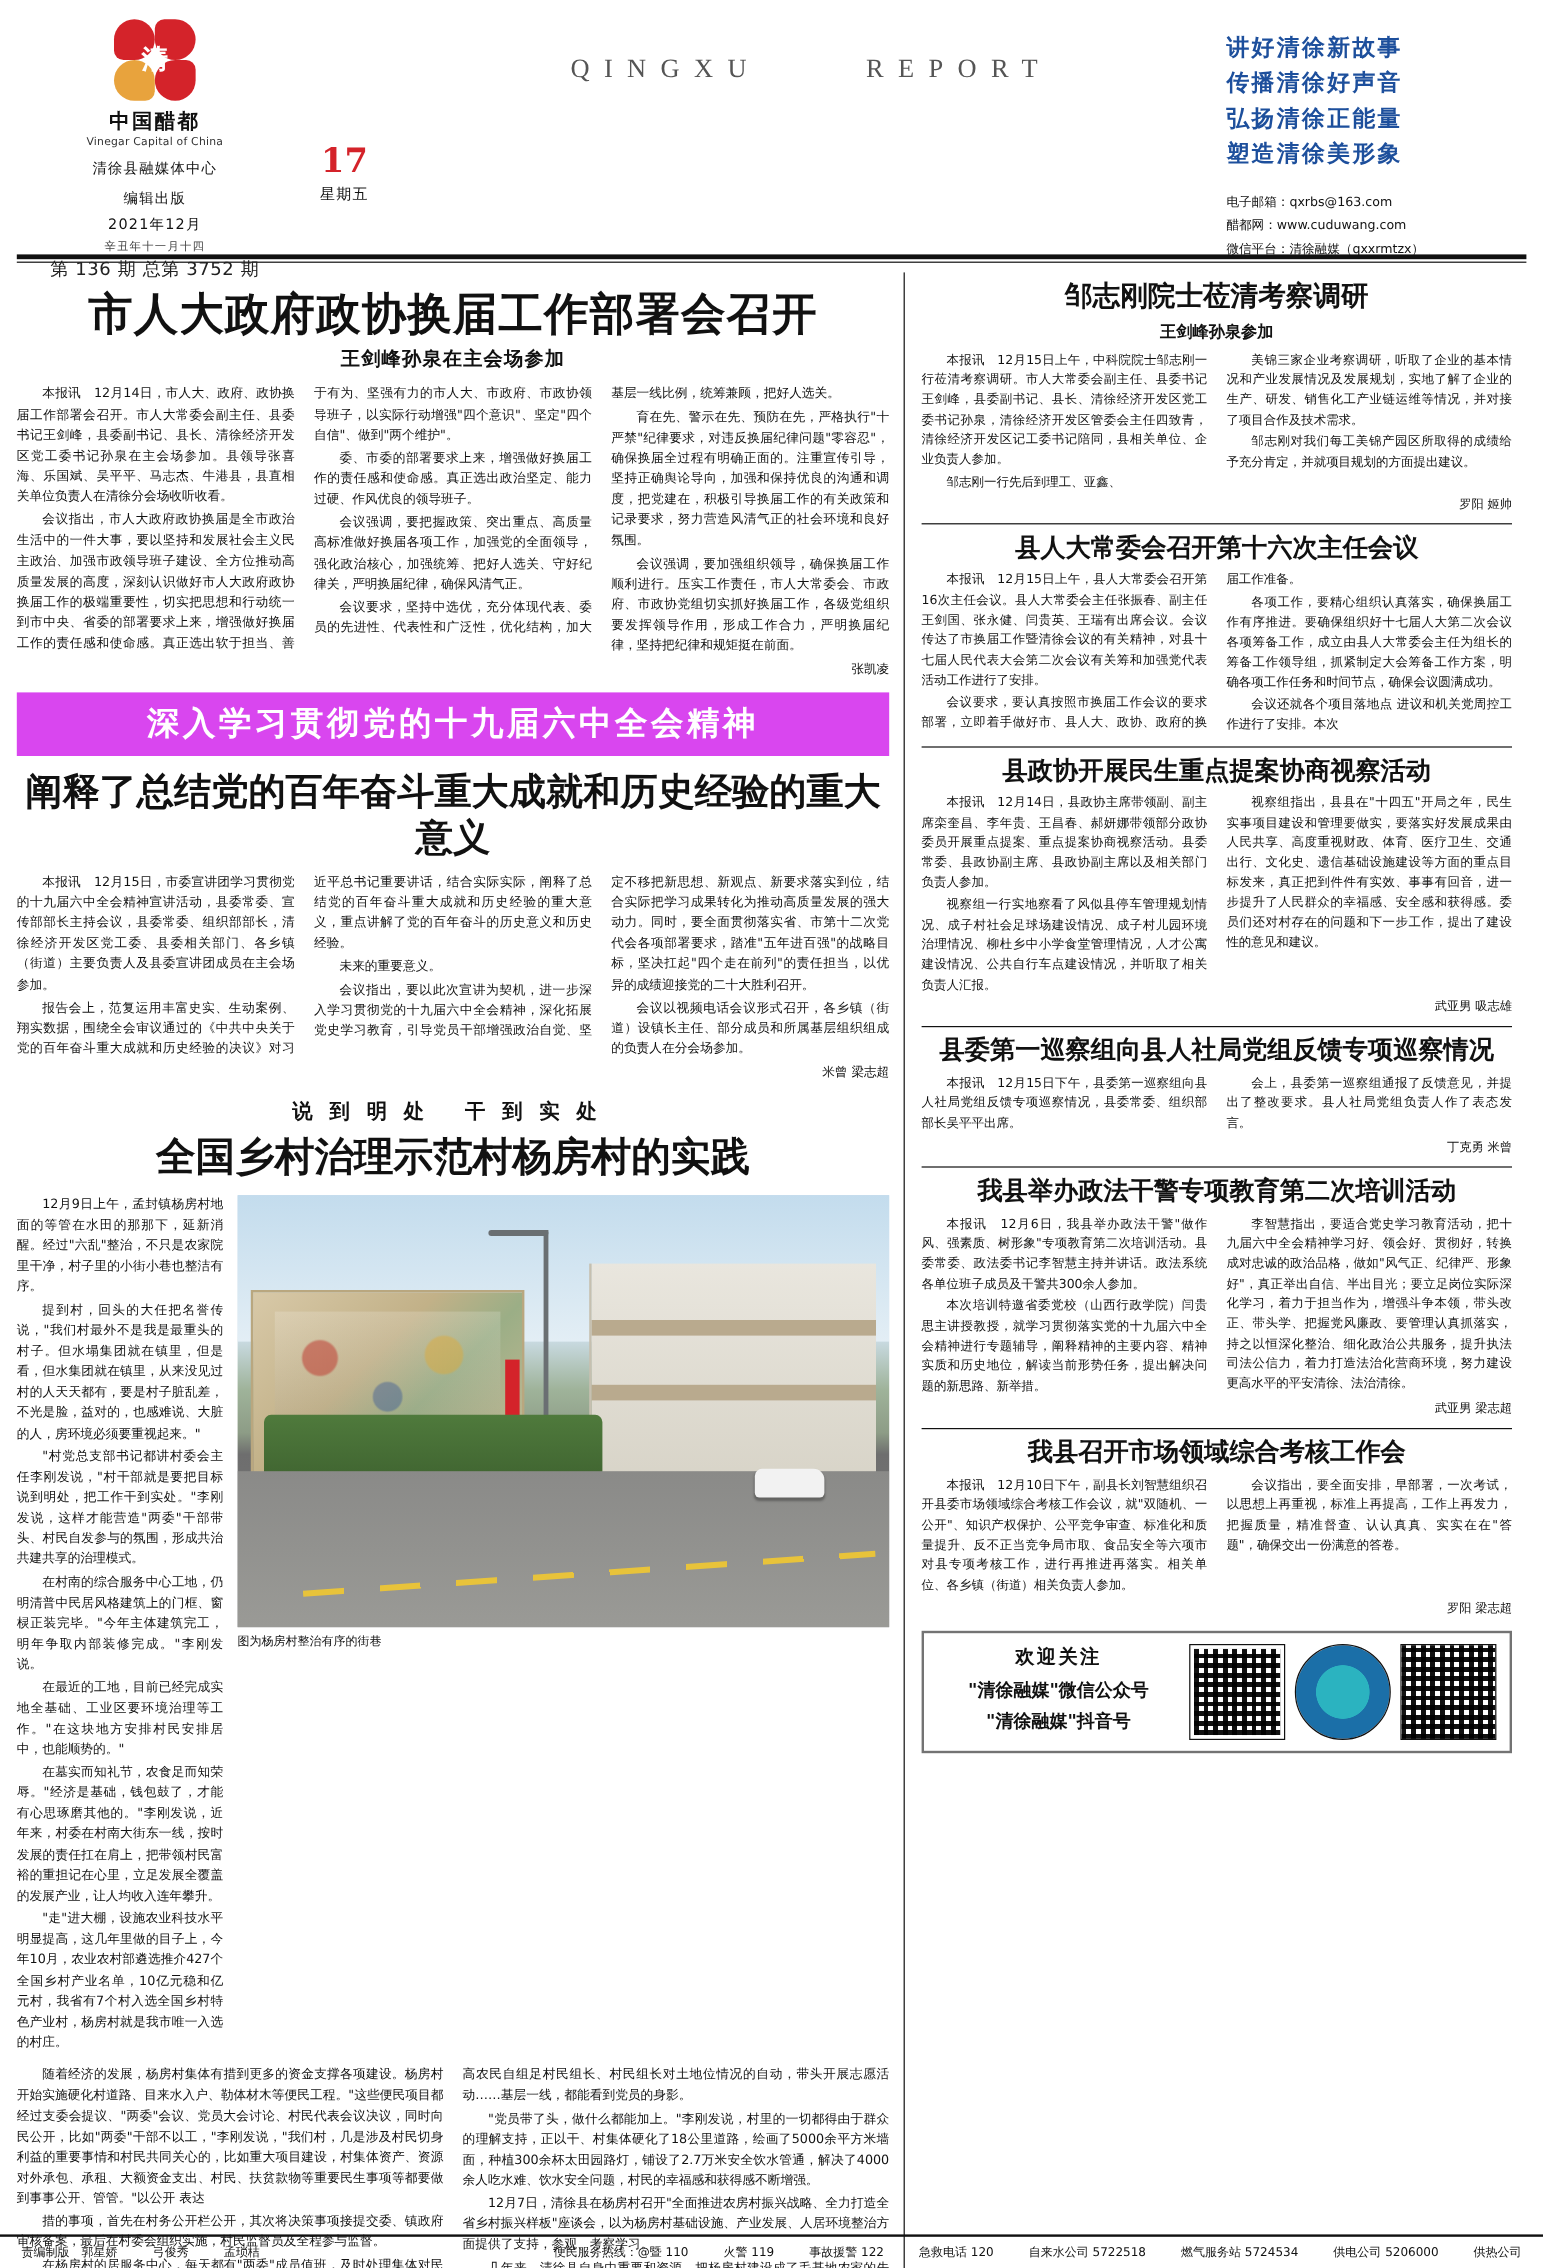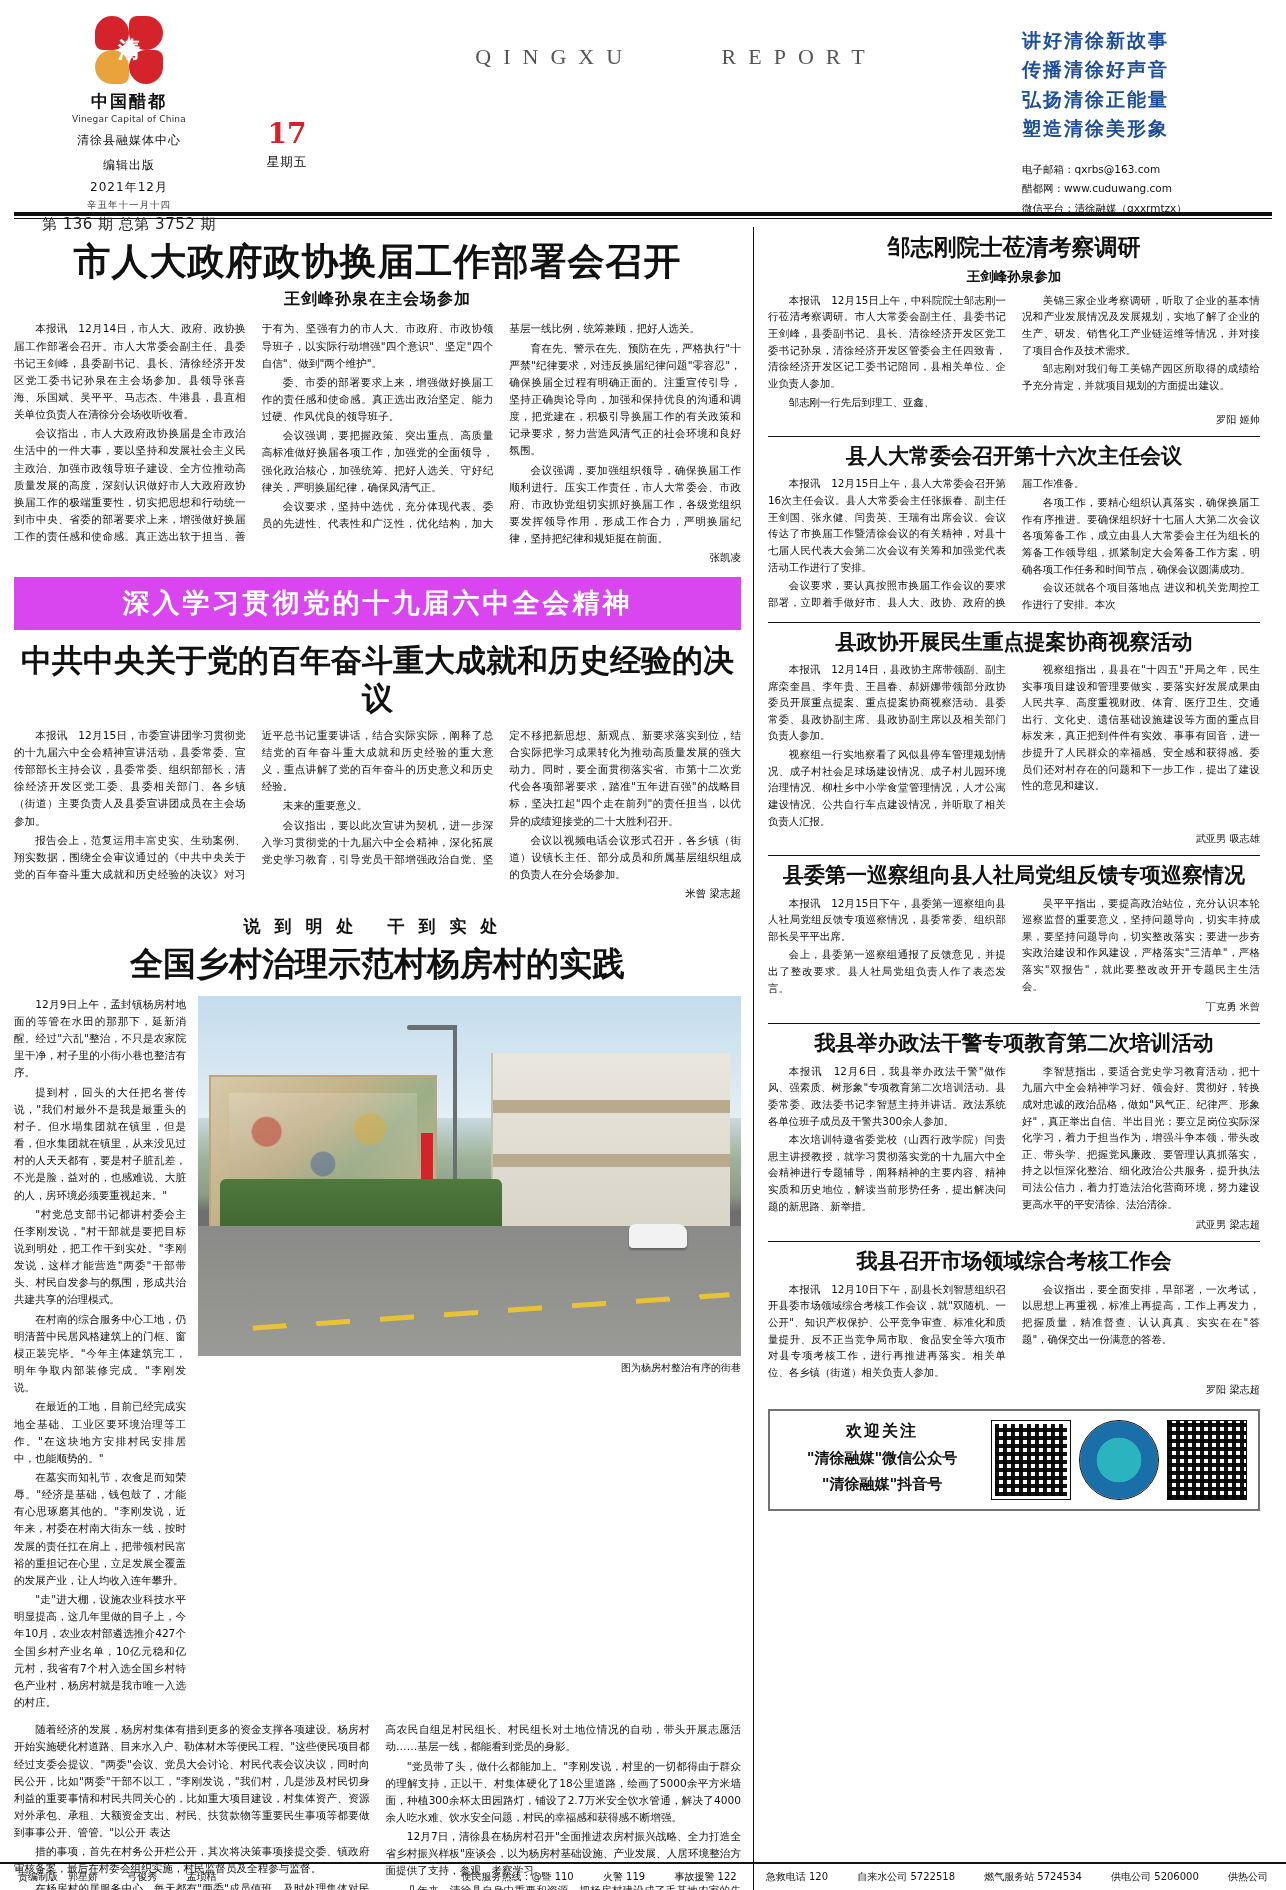--- a/index.html
+++ b/index.html
@@ -133,21 +133,21 @@
     content:""; position:absolute; left:10%; right:2%; bottom:32%; height:5px;
     background:repeating-linear-gradient(90deg,#e8c33a 0 34px, transparent 34px 64px);
     transform:rotate(-4deg);
   }
   .photo .greenbelt { position:absolute; left:4%; bottom:33%; width:52%; height:16%;
     background:linear-gradient(#4f7a3c,#3f6330); border-radius:6px; }
   .photo .pole { position:absolute; left:47%; top:8%; width:4px; height:60%; background:#6a6f72; }
   .photo .pole:after { content:""; position:absolute; left:-46px; top:0; width:50px; height:5px; background:#6a6f72; border-radius:3px;}
   .photo .car { position:absolute; right:10%; bottom:30%; width:58px; height:24px; background:#f2f2f2; border-radius:6px 9px 4px 4px; box-shadow:0 2px 2px rgba(0,0,0,.3);}
   .photo .flag { position:absolute; left:41%; top:38%; width:12px; height:52px; background:#d4232a; }
-  .caption { font-size:10px; text-align:right; margin-top:5px; color:#111; }
+  .caption { font-size:10px; text-align:left; margin-top:5px; color:#111; }
 
   
   .s-head {
     font-family:"DejaVu Serif","Liberation Serif",serif;
     font-weight:bold; font-size:23px; text-align:center; line-height:1.25; margin:6px 0 6px 0;
   }
   .s-head.sm { font-size:21px; }
   .s-sub { text-align:center; font-size:13.5px; font-weight:bold; margin-bottom:6px;
     font-family:"DejaVu Serif","Liberation Serif",serif; }
   .s-text { font-size:10.4px; line-height:1.6; text-align:justify; }
@@ -241,21 +241,21 @@
         <p>委、市委的部署要求上来，增强做好换届工作的责任感和使命感。真正选出政治坚定、能力过硬、作风优良的领导班子。</p>
         <p>会议强调，要把握政策、突出重点、高质量高标准做好换届各项工作，加强党的全面领导，强化政治核心，加强统筹、把好人选关、守好纪律关，严明换届纪律，确保风清气正。</p>
         <p>会议要求，坚持中选优，充分体现代表、委员的先进性、代表性和广泛性，优化结构，加大基层一线比例，统筹兼顾，把好人选关。</p>
         <p>育在先、警示在先、预防在先，严格执行"十严禁"纪律要求，对违反换届纪律问题"零容忍"，确保换届全过程有明确正面的。注重宣传引导，坚持正确舆论导向，加强和保持优良的沟通和调度，把党建在，积极引导换届工作的有关政策和记录要求，努力营造风清气正的社会环境和良好氛围。</p>
         <p>会议强调，要加强组织领导，确保换届工作顺利进行。压实工作责任，市人大常委会、市政府、市政协党组切实抓好换届工作，各级党组织要发挥领导作用，形成工作合力，严明换届纪律，坚持把纪律和规矩挺在前面。</p>
       </div>
       <div class="byline">张凯凌</div>
 
       <div class="banner">深入学习贯彻党的十九届六中全会精神</div>
 
-      <h2 class="head2">中共中央关于党的百年奋斗重大成就和历史经验的决议</h2>
+      <h2 class="head2">阐释了总结党的百年奋斗重大成就和历史经验的重大意义</h2>
       <div class="three-col art-text">
         <p>本报讯　12月15日，市委宣讲团学习贯彻党的十九届六中全会精神宣讲活动，县委常委、宣传部部长主持会议，县委常委、组织部部长，清徐经济开发区党工委、县委相关部门、各乡镇（街道）主要负责人及县委宣讲团成员在主会场参加。</p>
         <p>报告会上，范复运用丰富史实、生动案例、翔实数据，围绕全会审议通过的《中共中央关于党的百年奋斗重大成就和历史经验的决议》对习近平总书记重要讲话，结合实际实际，阐释了总结党的百年奋斗重大成就和历史经验的重大意义，重点讲解了党的百年奋斗的历史意义和历史经验。</p>
         <p>未来的重要意义。</p>
         <p>会议指出，要以此次宣讲为契机，进一步深入学习贯彻党的十九届六中全会精神，深化拓展党史学习教育，引导党员干部增强政治自觉、坚定不移把新思想、新观点、新要求落实到位，结合实际把学习成果转化为推动高质量发展的强大动力。同时，要全面贯彻落实省、市第十二次党代会各项部署要求，踏准"五年进百强"的战略目标，坚决扛起"四个走在前列"的责任担当，以优异的成绩迎接党的二十大胜利召开。</p>
         <p>会议以视频电话会议形式召开，各乡镇（街道）设镇长主任、部分成员和所属基层组织组成的负责人在分会场参加。</p>
       </div>
       <div class="byline">米曾 梁志超</div>
 
       <div class="kicker">
@@ -338,21 +338,20 @@
         </div>
         <div class="s-byline">武亚男 吸志雄</div>
       </div>
       <div class="s-rule"></div>
 
       <div>
         <h3 class="s-head sm">县委第一巡察组向县人社局党组反馈专项巡察情况</h3>
         <div class="two-col s-text">
           <p>本报讯　12月15日下午，县委第一巡察组向县人社局党组反馈专项巡察情况，县委常委、组织部部长吴平平出席。</p>
           <p>会上，县委第一巡察组通报了反馈意见，并提出了整改要求。县人社局党组负责人作了表态发言。</p>
-          <p>吴平平指出，要提高政治站位，充分认识本轮巡察监督的重要意义，坚持问题导向，切实丰持成果，要坚持问题导向，切实整改落实；要进一步夯实政治建设和作风建设，严格落实"三清单"，严格落实"双报告"，就此要整改改开开专题民主生活会。</p>
         </div>
         <div class="s-byline">丁克勇 米曾</div>
       </div>
       <div class="s-rule"></div>
 
       <div>
         <h3 class="s-head sm">我县举办政法干警专项教育第二次培训活动</h3>
         <div class="two-col s-text">
           <p>本报讯　12月6日，我县举办政法干警"做作风、强素质、树形象"专项教育第二次培训活动。县委常委、政法委书记李智慧主持并讲话。政法系统各单位班子成员及干警共300余人参加。</p>
           <p>本次培训特邀省委党校（山西行政学院）闫贵思主讲授教授，就学习贯彻落实党的十九届六中全会精神进行专题辅导，阐释精神的主要内容、精神实质和历史地位，解读当前形势任务，提出解决问题的新思路、新举措。</p>

